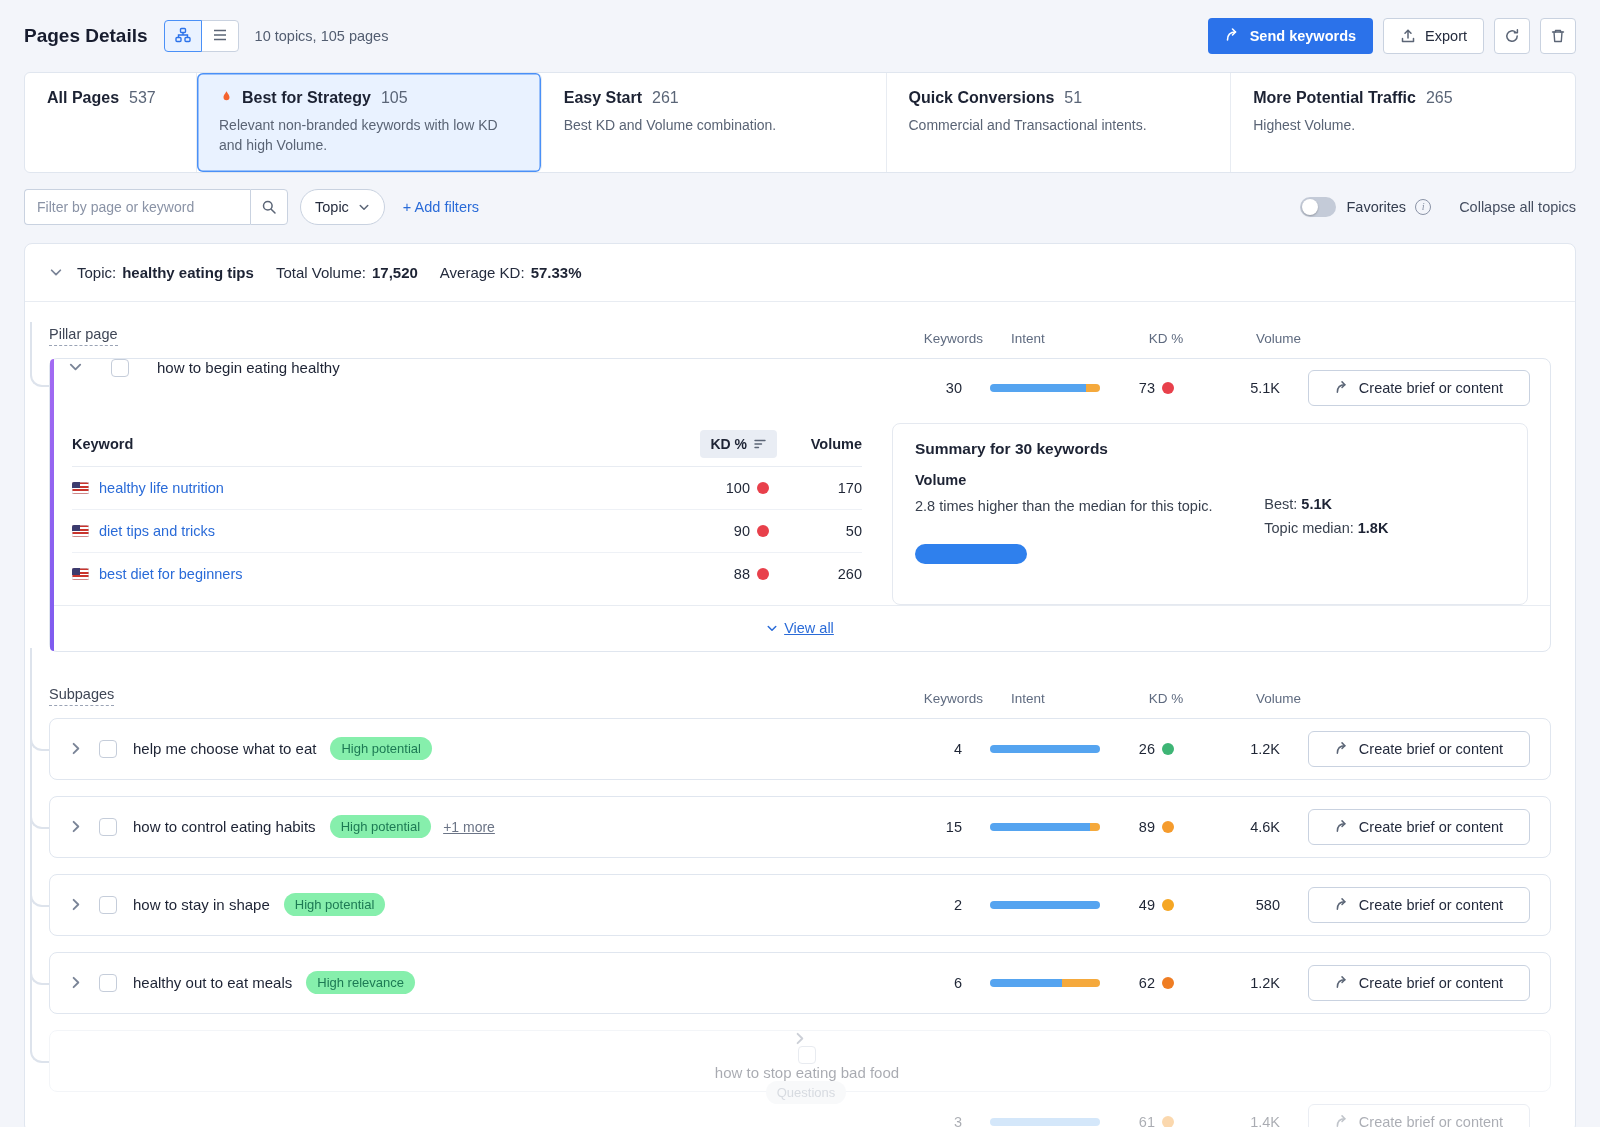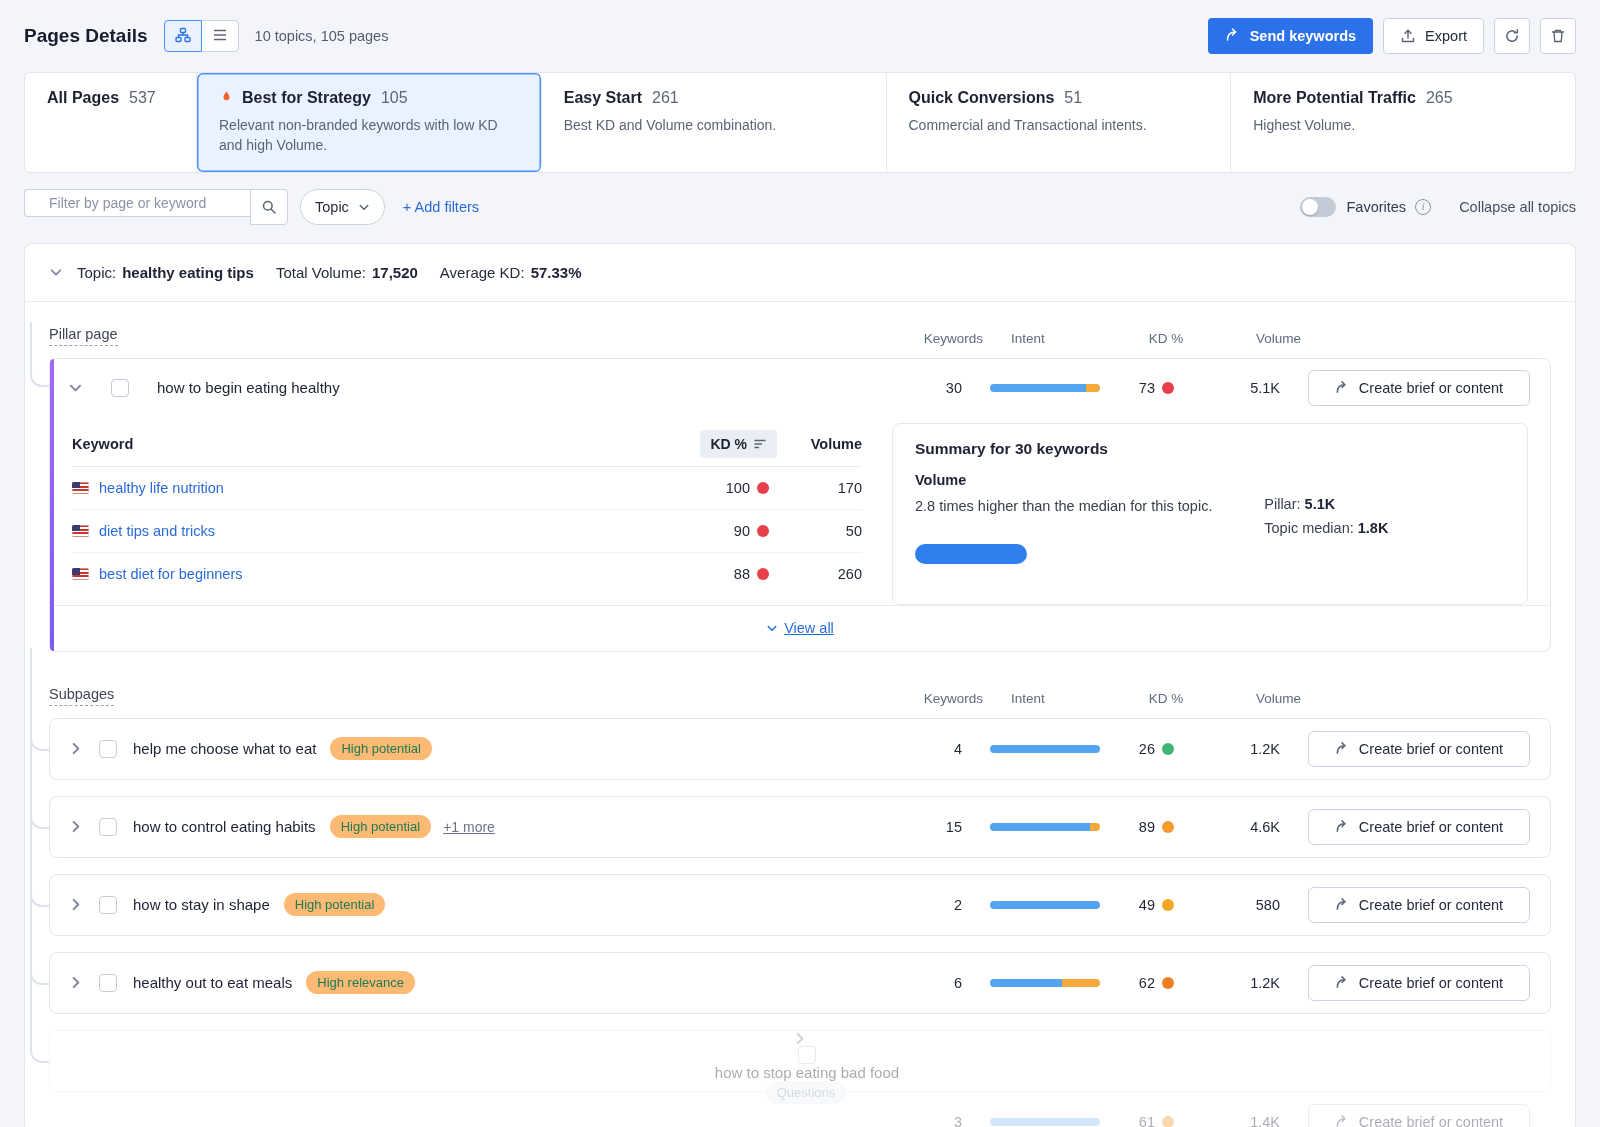--- a/index.html
+++ b/index.html
@@ -37,22 +37,22 @@
   .tab:last-child { border-right:none; }
   .tab.tab-first { flex:0 0 172px; }
   .tab.selected { background:#e9f2ff; box-shadow:inset 0 0 0 1.5px #4a90f7; border-radius:6px; }
   .tab-title { font-size:16px; font-weight:700; color:#1c2233; display:flex; align-items:flex-start; gap:8px; }
   .tab-count { font-weight:400; color:#5a6577; margin-left:2px; }
   .tab-desc { margin-top:8px; font-size:14px; color:#5a6475; line-height:1.45; max-width:300px; }
 
   
   .filterbar { display:flex; align-items:center; margin-top:16px; }
   .search-group { display:flex; }
-  .search-input { width:226px; height:28px; border:1px solid #c9d2e0; border-right:none;
-                  border-radius:4px 0 0 4px; padding:0 24px; font-size:14px; color:#333;
+  .search-input { width:226px; height:36px; border:1px solid #c9d2e0; border-right:none;
+                  border-radius:4px 0 0 4px; padding:0 12px; font-size:14px; color:#333;
                   background:#fff; outline:none; font-family:inherit; }
   .search-input::placeholder { color:#8a93a6; }
   .search-btn { width:38px; height:36px; border:1px solid #c9d2e0; border-radius:0 4px 4px 0;
                 background:#fff; color:#5b6576; display:flex; align-items:center; justify-content:center; cursor:pointer; }
   .topic-select { margin-left:12px; height:36px; padding:0 14px; border:1px solid #c9d2e0;
                   border-radius:18px; background:#fff; display:inline-flex; align-items:center;
                   gap:9px; color:#242b3d; cursor:pointer; font-family:inherit; font-size:14.5px; }
   .add-filters { margin-left:18px; color:#2a6bd8; cursor:pointer; }
   .fav-group { margin-left:auto; display:flex; align-items:center; }
   .toggle { width:36px; height:20px; border-radius:10px; background:#c4cbd8; position:relative; cursor:pointer; }
@@ -83,21 +83,21 @@
   .cols { margin-left:auto; display:flex; align-items:flex-end; color:#5f6b80; font-size:13.5px; }
   .col-kw { width:70px; text-align:right; }
   .col-intent { width:110px; margin-left:28px; }
   .col-kd { width:58px; margin-left:16px; text-align:center; }
   .col-vol { width:60px; margin-left:46px; text-align:right; }
   .col-spacer { width:250px; }
 
   .pillar-card { position:relative; border:1px solid #e0e6ef; border-radius:8px; background:#fff; z-index:1; }
   .stripe { position:absolute; left:0; top:0; bottom:0; width:4px; border-radius:8px 0 0 8px;
             background:linear-gradient(180deg,#a36bf2,#7e5bef); }
-  .page-row { display:flex; align-items:center; height:58px; padding:0 20px 0 18px; cursor:pointer;gap:12px; }
+  .page-row { display:flex; height:58px; padding:0 20px 0 18px; cursor:pointer;gap:12px; }
   .chev-ic { color:#7a8497; display:flex; cursor:pointer; }
   .cb { width:18px; height:18px; border:1.5px solid #c5cdda; border-radius:4px; background:#fff;
         margin-left:16px; flex:0 0 18px; cursor:pointer; }
   .row-title { margin-left:16px; font-size:15px; color:#1d2334; }
 
   .metrics { margin-left:auto; display:flex; align-items:center; }
   .m-kw { width:70px; text-align:right; color:#1f2636; }
   .intent-bar { width:110px; height:8px; border-radius:4px; overflow:hidden; display:flex;
                 margin-left:28px; background:#eef1f6; }
   .intent-bar div { height:100%; }
@@ -140,21 +140,21 @@
   .intent-pill { width:112px; height:20px; border-radius:10px; background:#2f80ed; margin-top:8px; }
 
   .viewall-row { border-top:1px solid #e8ecf2; height:46px; display:flex; align-items:center; justify-content:center; }
   .viewall { color:#2a6bd8; text-decoration:underline; display:flex; align-items:center; gap:6px; cursor:pointer; }
   .viewall svg { color:#2a6bd8; }
 
   .subpages-wrap { margin-top:24px; position:relative; z-index:1; }
   .sub-card { display:flex; align-items:center; height:62px; border:1px solid #e0e6ef; border-radius:8px;
               background:#fff; padding:0 20px 0 18px; margin-bottom:16px; position:relative; z-index:1; cursor:pointer; }
   .badge { margin-left:14px; font-size:13px; padding:4px 11px; border-radius:12px;
-           background:#fdba74; color:#1d7a54; white-space:nowrap; }
+           background:#86efac; color:#1d7a54; white-space:nowrap; }
   .badge[data-type="gray"] { background:#edf0f4; color:#98a1b0; }
   .more-link { margin-left:12px; color:#6b7486; font-size:14px; text-decoration:underline; cursor:pointer; }
   .faded { opacity:.38;flex-direction:column; }
 </style>
 </head>
 <body>
 
 <div class="page">
 
   <div class="topbar">
@@ -414,21 +414,21 @@
               <span class="volv">260</span>
             </div>
           </div>
 
           <div class="summary">
             <div class="sum-title">Summary for 30 keywords</div>
             <div class="sum-vol">Volume</div>
             <div class="sum-row">
               <div class="sum-desc">2.8 times higher than the median for this topic.</div>
               <div class="sum-stats">
-                <div><span>Pillar:</span>
+                <div><span>Best:</span>
                      <b>5.1K</b></div>
                 <div><span>Topic median:</span>
                      <b>1.8K</b></div>
               </div>
             </div>
             <div class="intent-pill"></div>
           </div>
         </div>
 
         <div class="viewall-row">

